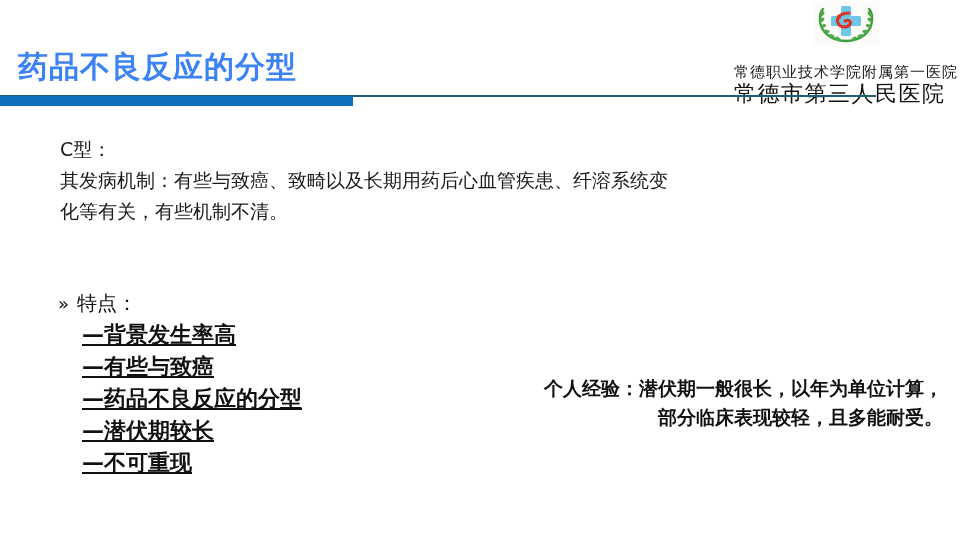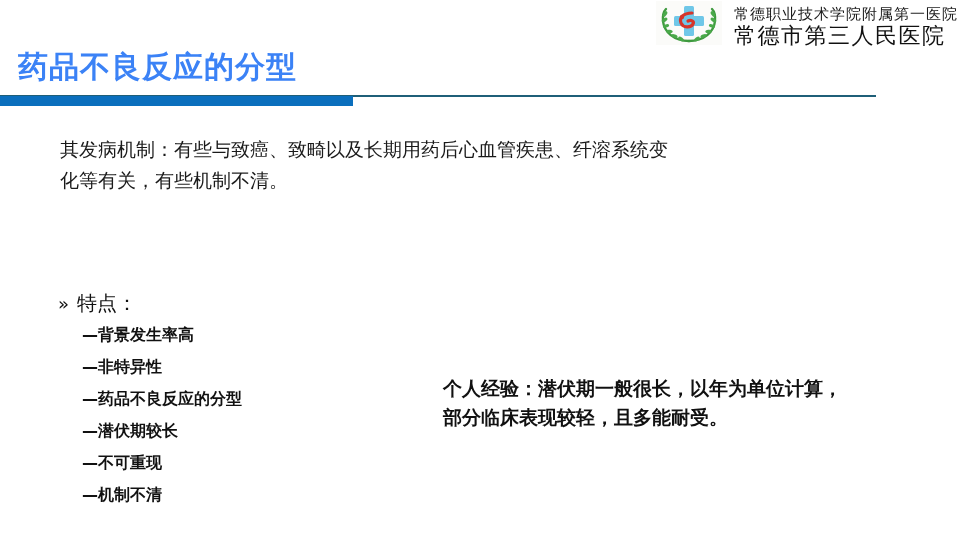--- a/index.html
+++ b/index.html
@@ -23,21 +23,23 @@
     background: #ffffff;
   }
 
   
   .logo-block {
     position: absolute;
     right: 2px;
     top: 1px;
     height: 52px;
     display: flex;
-    gap: 12px;
+    align-items: center;
+    gap: 20px;
+    flex-direction: column;
   }
   .logo-mark {
     width: 66px;
     height: 44px;
     position: relative;
     flex: 0 0 auto;
   }
   .logo-mark svg { display: block; }
   .logo-text {
     display: flex;
@@ -113,39 +115,40 @@
   .feat-head {
     font-size: 20px;
     line-height: 30px;
     white-space: nowrap;
   }
   .feat-head .guillemet {
     font-size: 18px;
     margin-right: 8px;
   }
   .feat-item {
-    font-size: 16px;
+    font-size: 22px;
     font-weight: bold;
     line-height: 32px;
     margin-left: 24px;
     white-space: nowrap;
+    text-decoration: underline;
   }
 
   
   .note {
     position: absolute;
     left: 443px;
     top: 374px;
     width: 500px;
     font-size: 19px;
     font-weight: bold;
     line-height: 29px;
     color: #111111;
   }
-  .note .nl { white-space: nowrap; }
+  .note .nl { white-space: nowrap; text-align: right; }
 </style>
 </head>
 <body>
 
 <div class="slide">
 
   <div class="logo-block">
     <div class="logo-mark">
       <svg width="66" height="44" viewBox="0 0 66 44" xmlns="http://www.w3.org/2000/svg">
         <rect x="0" y="0" width="66" height="44" fill="#fbfbf9"></rect>
@@ -184,32 +187,32 @@
       <div class="logo-line1">常德职业技术学院附属第一医院</div>
       <div class="logo-line2">常德市第三人民医院</div>
     </div>
   </div>
 
   <div class="slide-title">药品不良反应的分型</div>
   <div class="rule-thin"></div>
   <div class="rule-thick"></div>
 
   <div class="para-block">
+    <div class="ln">C型：</div>
     <div class="ln">其发病机制：有些与致癌、致畸以及长期用药后心血管疾患、纤溶系统变</div>
     <div class="ln">化等有关，有些机制不清。</div>
   </div>
 
   <div class="features">
     <div class="feat-head"><span class="guillemet">»</span><span>特点：</span></div>
     <div class="feat-item">—背景发生率高</div>
-    <div class="feat-item">—非特异性</div>
+    <div class="feat-item">—有些与致癌</div>
     <div class="feat-item">—药品不良反应的分型</div>
     <div class="feat-item">—潜伏期较长</div>
     <div class="feat-item">—不可重现</div>
-    <div class="feat-item">—机制不清</div>
   </div>
 
   <div class="note">
     <div class="nl">个人经验：潜伏期一般很长，以年为单位计算，</div>
     <div class="nl">部分临床表现较轻，且多能耐受。</div>
   </div>
 
 </div>
 
 </body></html>

